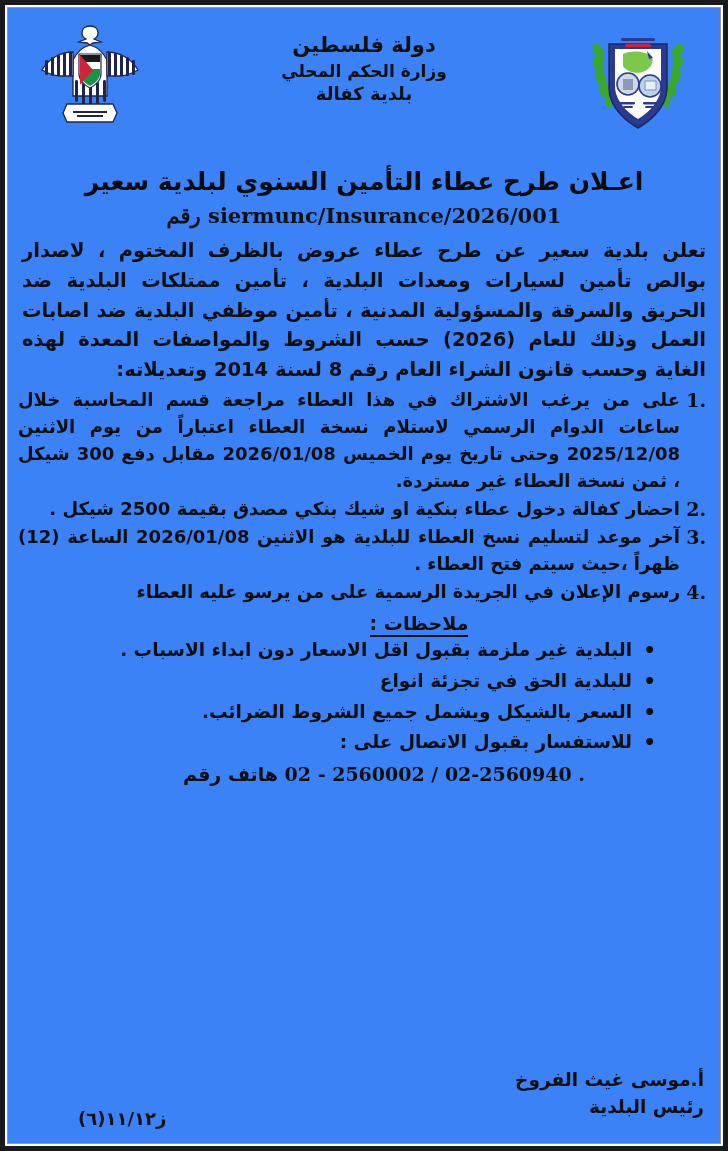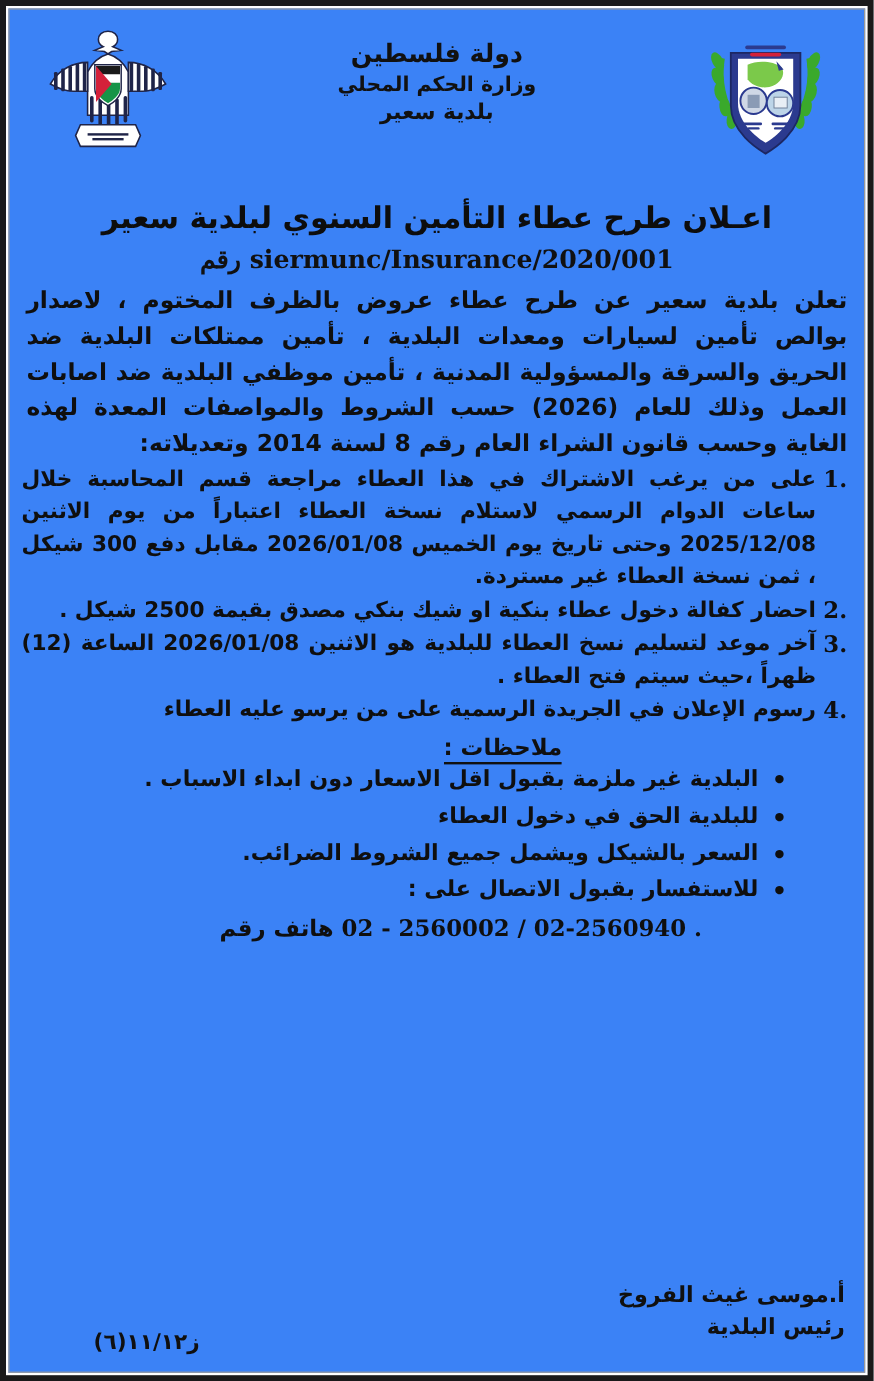--- a/index.html
+++ b/index.html
@@ -276,21 +276,21 @@
           <g>
             <rect x="42" y="20" width="34" height="3" rx="1.5" fill="#2b3a8f"></rect>
             <rect x="46" y="26" width="26" height="3" rx="1.5" fill="#d4213a"></rect>
           </g>
         </svg>
       </div>
 
       <div class="header-center">
         <div class="header-line hl1">دولة فلسطين</div>
         <div class="header-line hl2">وزارة الحكم المحلي</div>
-        <div class="header-line hl3">بلدية سعير</div>
+        <div class="header-line hl3">بلدية كفالة</div>
       </div>
 
       <div class="logo-box">
         <svg width="110" height="120" viewBox="0 0 110 120" aria-hidden="true">
           <g fill="none" stroke="#1f2448" stroke-width="1.3">
 
             <path d="M55 8 C50 8 47 11 47 15 C47 18 49 20 51 21 L44 24 L52 25 L55 27 L58 25 L66 24 L59 21 C61 20 63 18 63 15 C63 11 60 8 55 8 Z" fill="#ffffff"></path>
 
             <path d="M55 27 C48 29 42 34 38 42 L38 78 L72 78 L72 42 C68 34 62 29 55 27 Z" fill="#ffffff"></path>
 
@@ -330,40 +330,40 @@
             <rect x="38" y="93" width="34" height="2" fill="#1f2448"></rect>
             <rect x="42" y="97" width="26" height="2" fill="#1f2448"></rect>
           </g>
         </svg>
       </div>
     </div>
 
     <div class="main-title">اعـلان طرح عطاء  التأمين السنوي لبلدية سعير</div>
 
     <div class="ref-line">
-      <span class="ref-code">siermunc/Insurance/2020/001</span>
+      <span class="ref-code">siermunc/Insurance/2026/001</span>
       <span>رقم</span>
     </div>
 
     <div class="body-text">تعلن بلدية سعير عن  طرح عطاء عروض بالظرف المختوم ، لاصدار بوالص تأمين لسيارات ومعدات البلدية ، تأمين ممتلكات البلدية ضد الحريق والسرقة والمسؤولية المدنية ، تأمين موظفي البلدية ضد اصابات العمل وذلك للعام (2026) حسب الشروط والمواصفات المعدة لهذه الغاية وحسب قانون الشراء العام رقم 8 لسنة 2014 وتعديلاته:</div>
 
     <ol class="terms">
       <li>على من يرغب الاشتراك في هذا العطاء مراجعة قسم المحاسبة خلال ساعات الدوام الرسمي لاستلام نسخة العطاء اعتباراً من يوم الاثنين 2025/12/08 وحتى تاريخ يوم الخميس 2026/01/08 مقابل دفع 300 شيكل ، ثمن نسخة العطاء غير مستردة.</li>
       <li>احضار كفالة دخول عطاء بنكية او شيك بنكي مصدق بقيمة 2500 شيكل .</li>
       <li>آخر موعد لتسليم نسخ العطاء للبلدية هو الاثنين 2026/01/08 الساعة (12) ظهراً ،حيث سيتم فتح العطاء .</li>
       <li>رسوم الإعلان في الجريدة الرسمية على من يرسو عليه العطاء</li>
     </ol>
 
     <div class="notes-heading">
       <span>ملاحظات :</span>
     </div>
 
     <ul class="notes">
       <li>البلدية غير ملزمة بقبول اقل الاسعار دون ابداء الاسباب .</li>
-      <li class="center-note">للبلدية الحق في دخول العطاء</li>
+      <li class="center-note">للبلدية الحق في تجزئة انواع</li>
       <li class="center-note">السعر بالشيكل ويشمل جميع الشروط الضرائب.</li>
       <li class="center-note">للاستفسار بقبول الاتصال على :</li>
     </ul>
 
     <div class="phone-line">
       <span class="phone-nums">02 - 2560002  /  02-2560940 .</span>
       <span>هاتف رقم</span>
     </div>
 
     <div class="footer">

